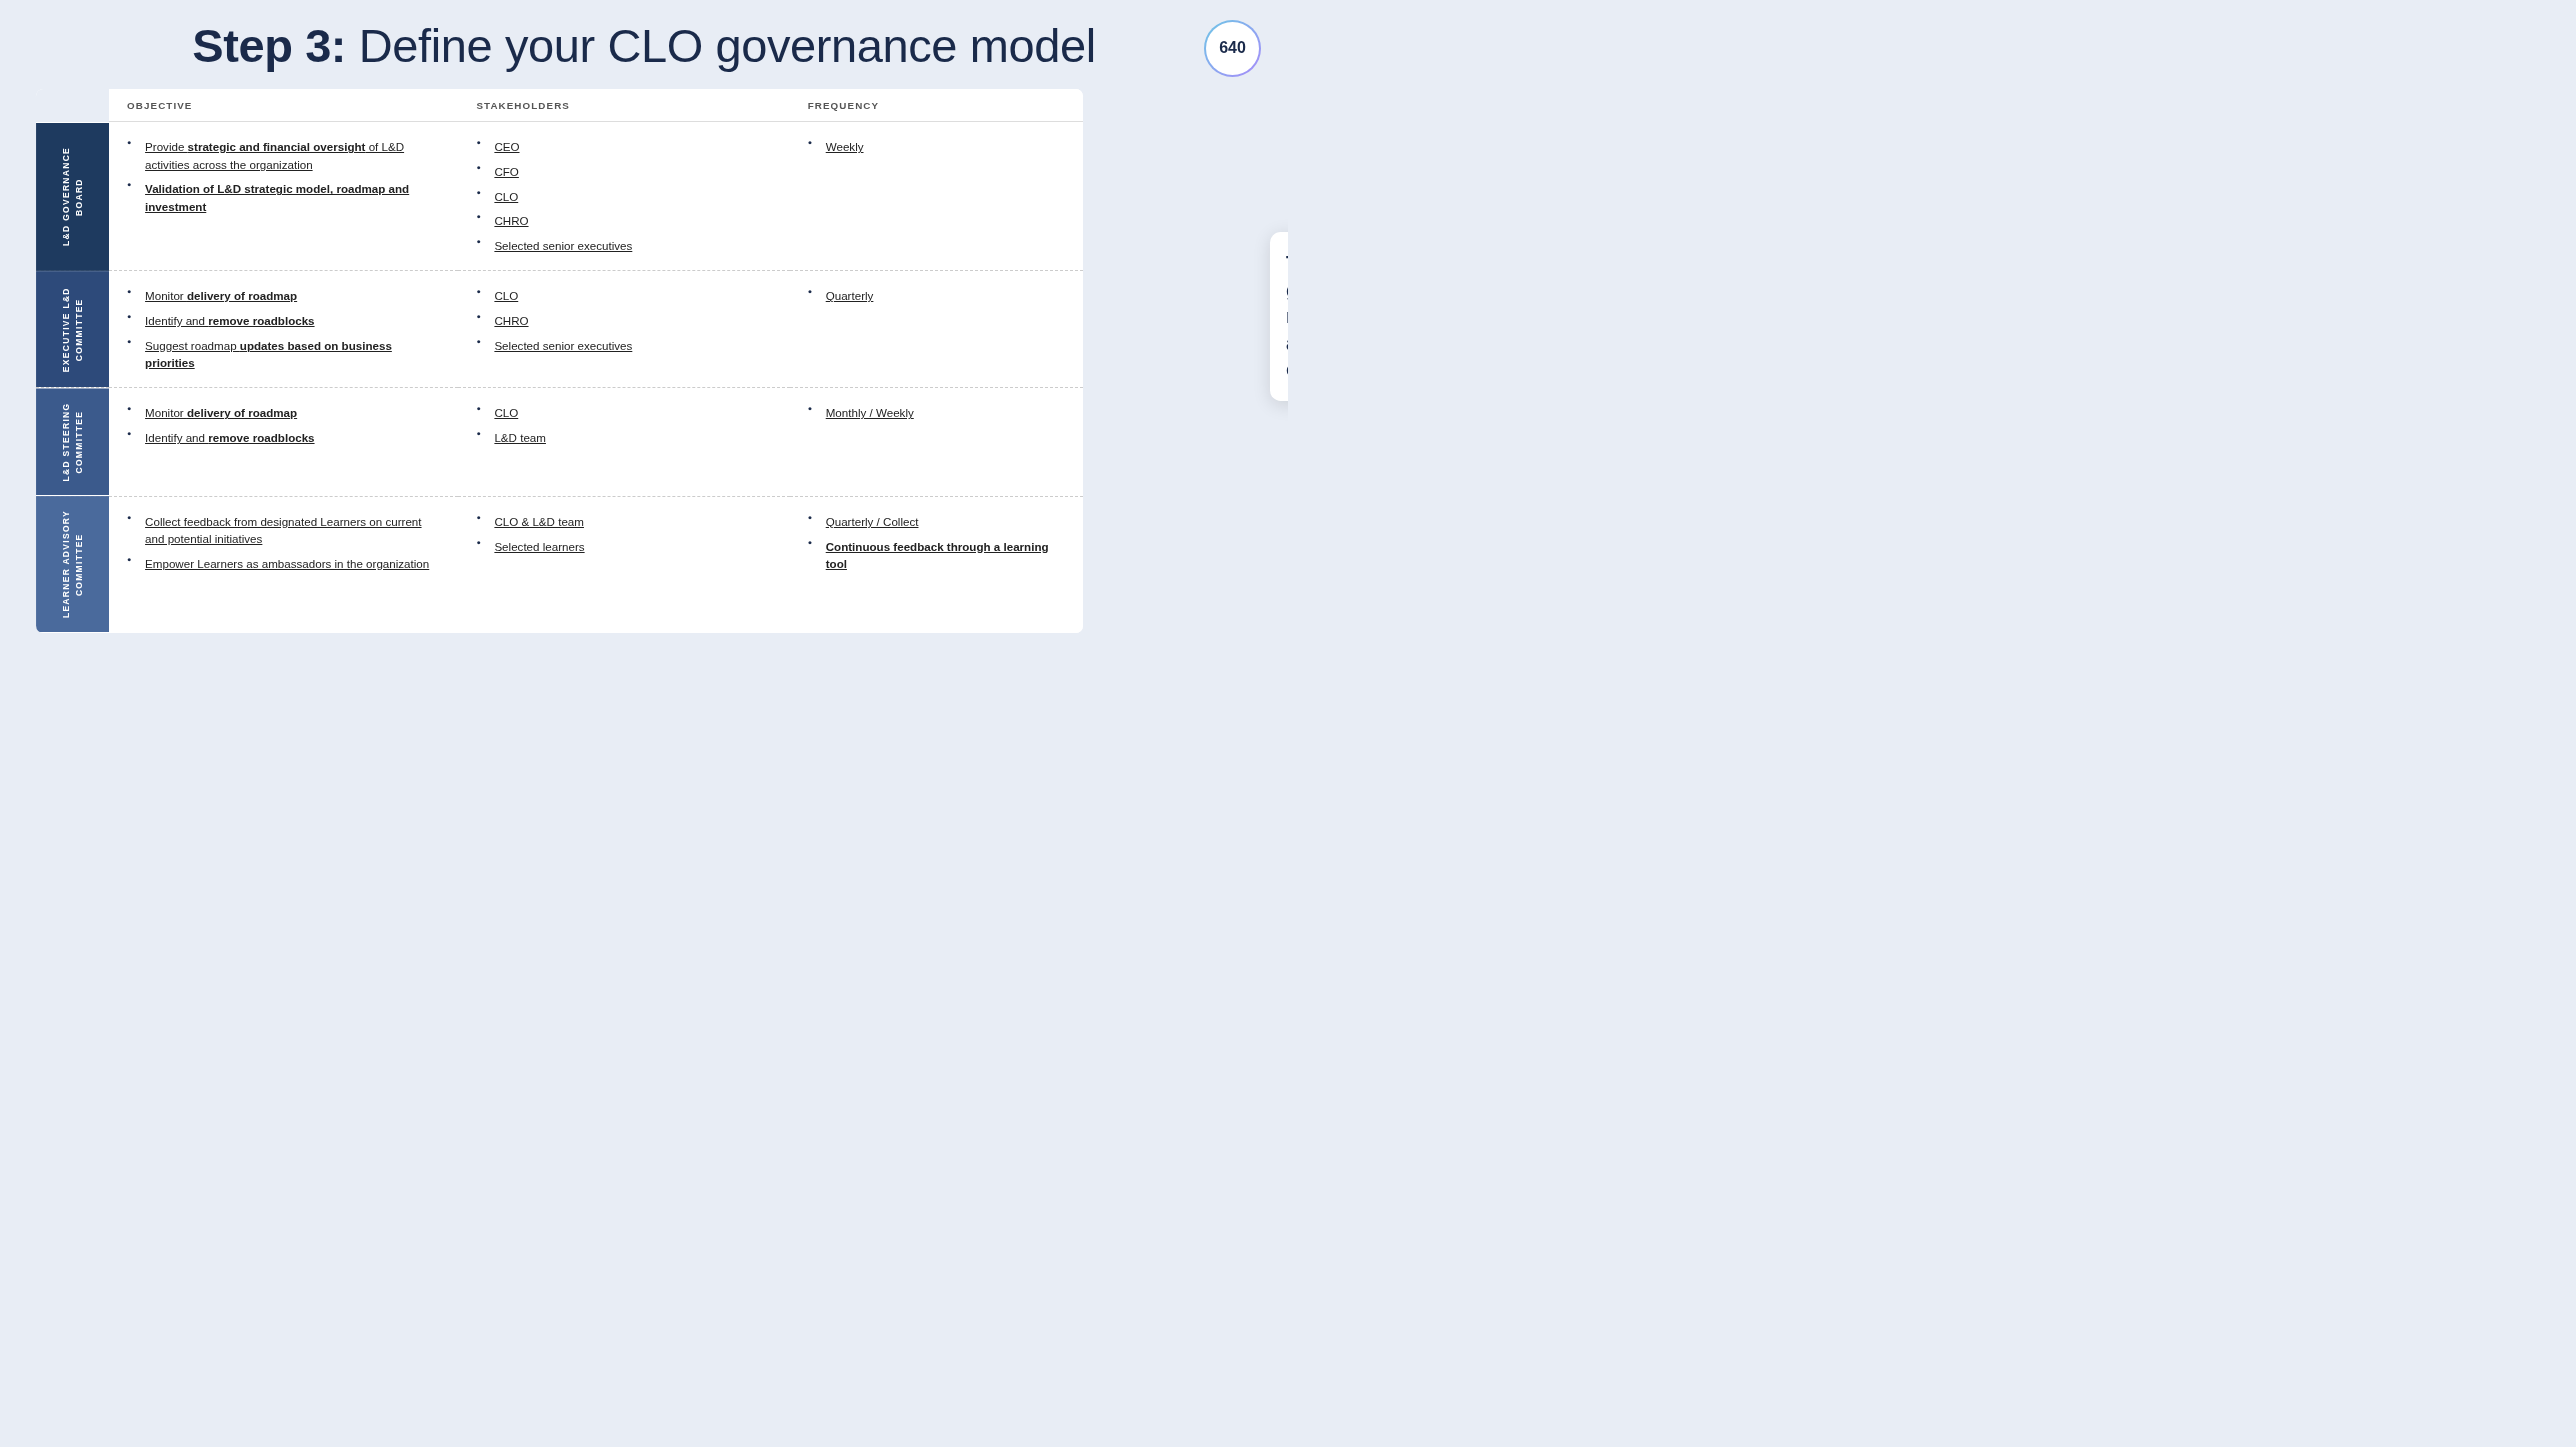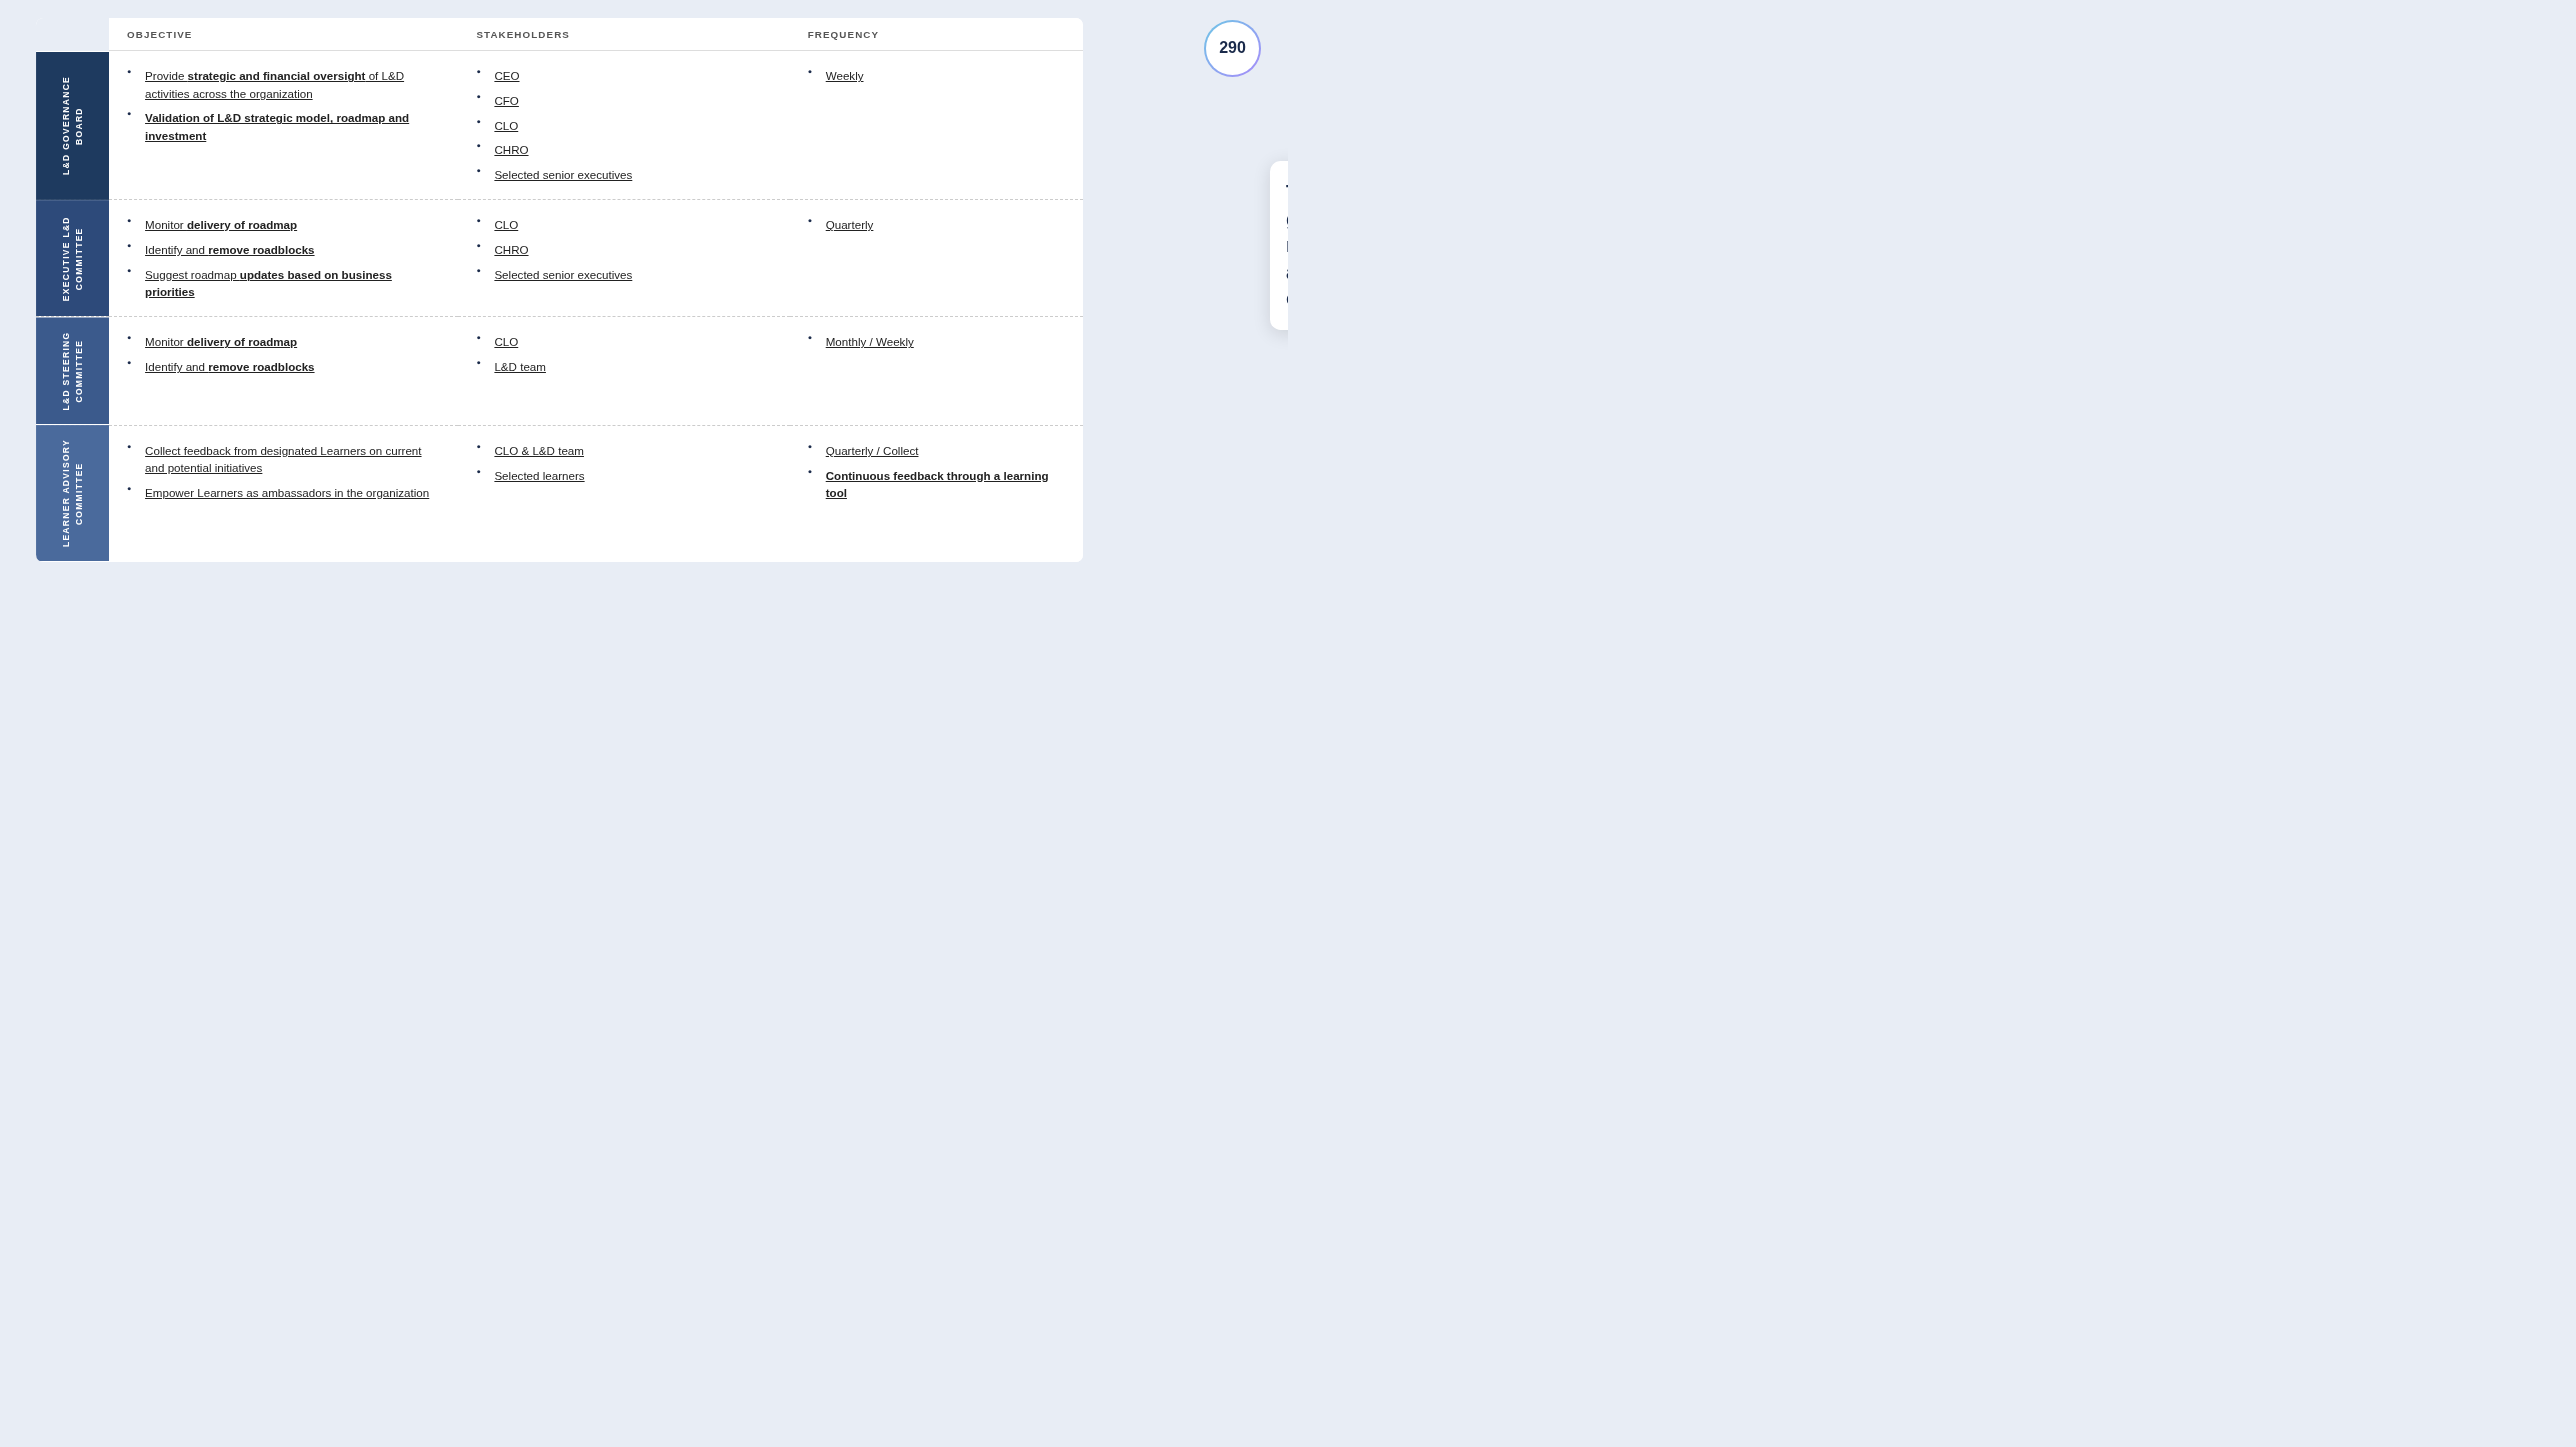--- a/index.html
+++ b/index.html
@@ -191,23 +191,28 @@
     .header-bg-cell {
       background: #e8edf5 !important;
     }
   </style>
 </head>
 <body>
 
 <div class="page">
 
   <div class="badge-360">
-    <span>290</span>
+    <span>640</span>
   </div>
 
+  <div class="title-area">
+    <h1>
+      <strong>Step 3:</strong><span> Define your CLO governance model</span>
+    </h1>
+  </div>
 
   <div class="table-wrapper">
     <table>
       <thead>
         <tr>
           <th class="col-label header-bg-cell"></th>
           <th class="col-objective">OBJECTIVE</th>
           <th class="col-stakeholders">STAKEHOLDERS</th>
           <th class="col-frequency">FREQUENCY</th>
         </tr>

